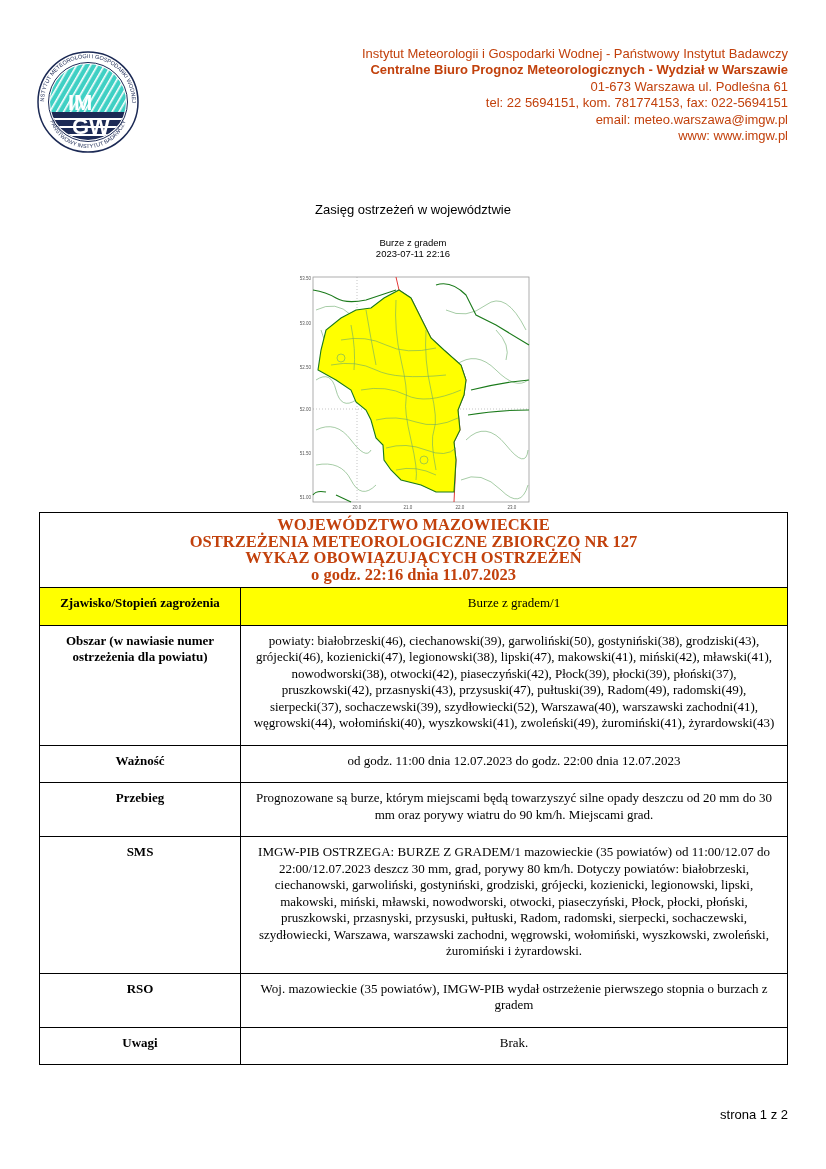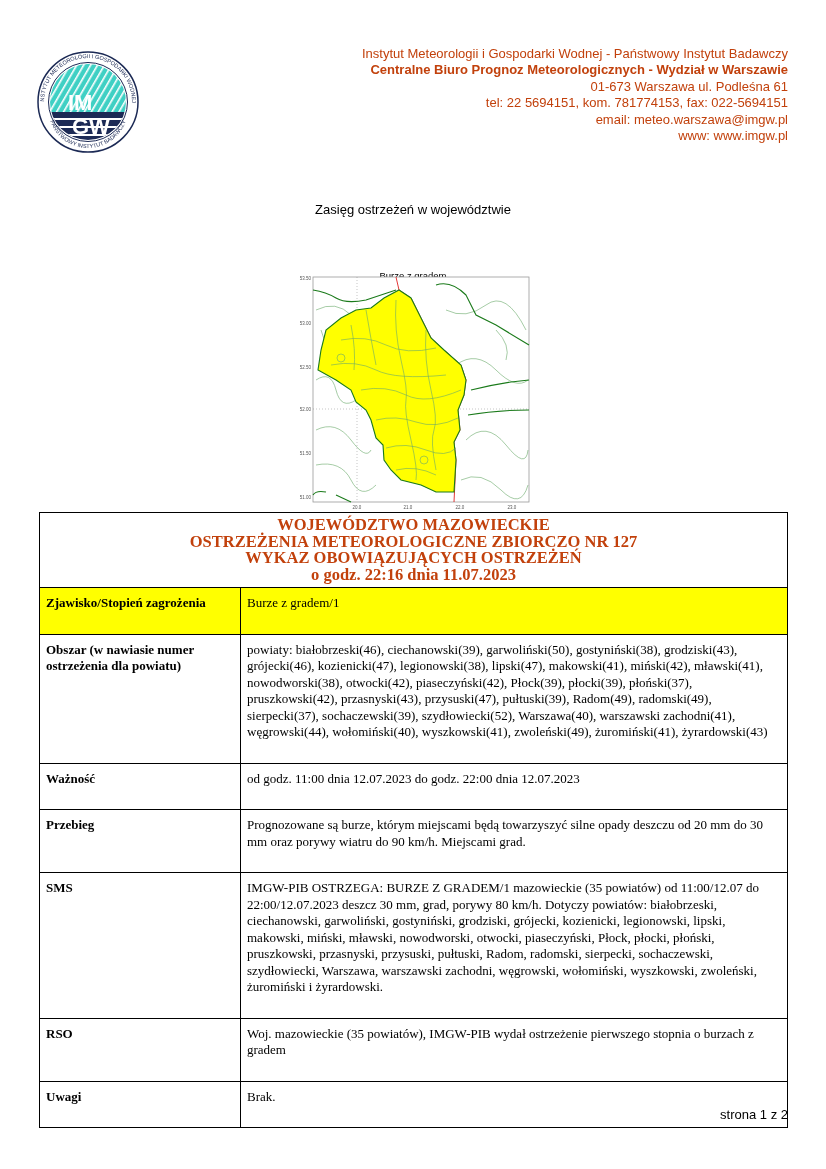--- a/index.html
+++ b/index.html
@@ -1,28 +1,28 @@
 <!DOCTYPE html>
 <html><head>
 <meta charset="utf-8">
 <style>
   html, body { margin:0; padding:0; background:#ffffff; }
   body { width:826px; height:1169px; position:relative; overflow:hidden; font-family:"Liberation Serif", serif; color:#000; }
   .logo { position:absolute; left:36px; top:50px; width:104px; height:104px; }
   .header { position:absolute; right:38px; top:46px; text-align:right; font-family:"Liberation Sans", sans-serif; color:#c2410c; font-size:13px; line-height:16.4px; }
   .header .bold { font-weight:bold; }
   .map-title { position:absolute; left:0; width:826px; top:202px; text-align:center; font-family:"Liberation Sans", sans-serif; font-size:13px; }
-  .map-sub { position:absolute; left:0; width:826px; top:237px; text-align:center; font-family:"Liberation Sans", sans-serif; font-size:9.5px; line-height:11px;margin-top:33px; }
+  .map-sub { position:absolute; left:0; width:826px; top:237px; text-align:center; font-family:"Liberation Sans", sans-serif; font-size:9.5px; line-height:11px; }
   .map { position:absolute; left:296px; top:270px; width:240px; height:243px; }
   table.main { position:absolute; left:39px; top:512px; width:749px; border-collapse:collapse; font-size:13px; }
   table.main td { border:1px solid #000; vertical-align:top; padding:4px 6px 4px 6px; line-height:16.5px; }
   td.title-cell { text-align:center; color:#c2410c; font-weight:bold; font-size:16.5px; line-height:19.5px; padding:9px 4px 2px 4px; }
   td.lbl { width:188px; font-weight:bold; }
   tr.yellow td { background:#ffff00; }
-  tr.r td { padding-top:7px; padding-bottom:22px; }
+  tr.r td { padding-top:7px; padding-bottom:13px;text-align:center; }
   .footer { position:absolute; right:38px; top:1107px; font-family:"Liberation Sans", sans-serif; font-size:13px; }
 </style>
 </head>
 <body>
 
 <div class="logo">
   <svg width="104" height="104" viewBox="0 0 104 104">
     <defs>
       <clipPath id="inner">
           <circle cx="52" cy="52" r="38"></circle>

